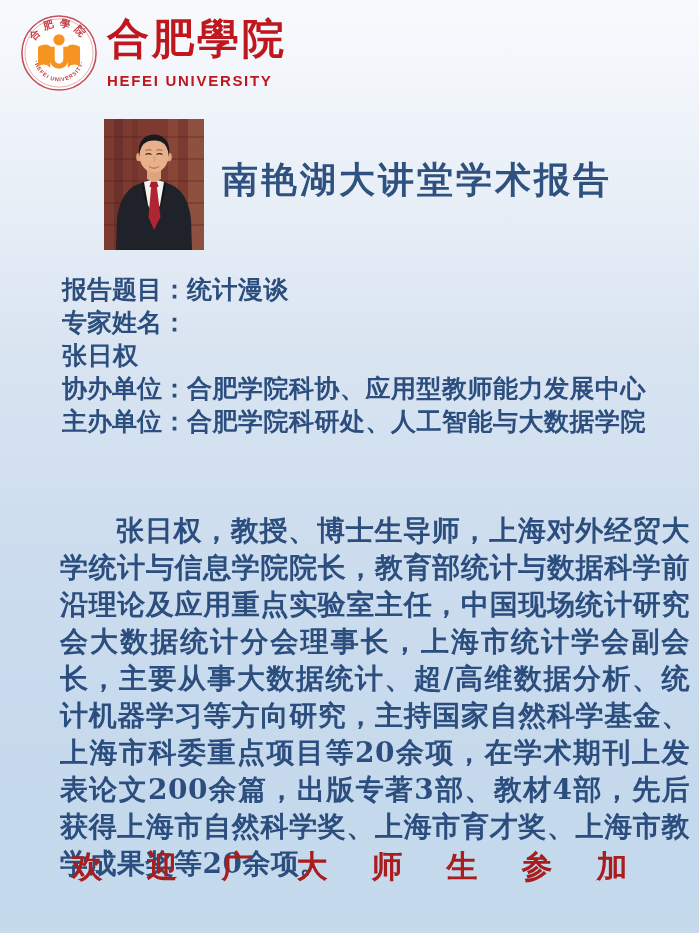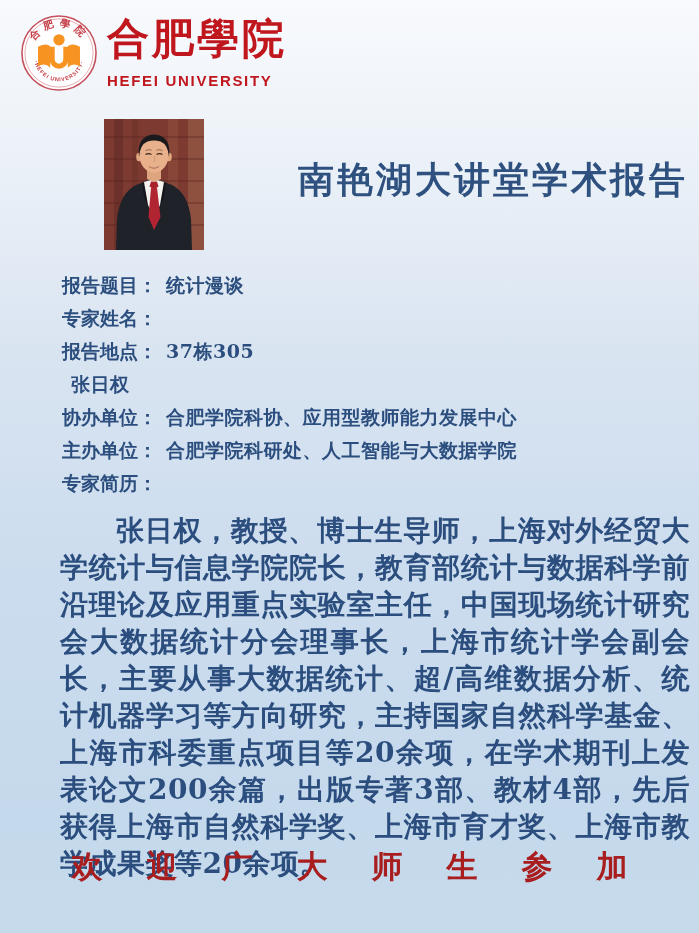--- a/index.html
+++ b/index.html
@@ -16,33 +16,33 @@
     font-family:"DejaVu Serif",serif;font-size:42px;line-height:1.05;
     color:#c0161d;font-weight:bold;letter-spacing:3px;
   }
   .brand-en{
     font-family:"Liberation Sans",sans-serif;font-size:15px;font-weight:bold;
     color:#c0161d;letter-spacing:1.7px;margin-top:11px;
   }
   
   .photo{position:absolute;left:104px;top:119px;width:100px;height:131px;display:block;}
   .poster-title{
-    position:absolute;left:222px;top:156px;width:466px;text-align:right;
+    position:absolute;left:222px;top:156px;width:466px;text-align:left;
     font-family:"DejaVu Serif",serif;font-size:36px;font-weight:600;
     color:#2f517f;letter-spacing:3px;white-space:nowrap;
   }
   
   .info{position:absolute;left:62px;top:273px;width:620px;}
   .info-row{
     display:flex;align-items:baseline;height:33px;
-    font-family:"DejaVu Serif",serif;font-size:19px;font-weight:600;
+    font-family:"DejaVu Serif",serif;font-size:25px;font-weight:600;
     color:#2b4e7e;white-space:nowrap;
   }
   .info-label{flex:none;}
-  .info-value{margin-left:9px;letter-spacing:0.5px;}
+  .info-value{letter-spacing:0.5px;}
   
   .bio{
     position:absolute;left:60px;top:512px;width:630px;
     font-family:"DejaVu Serif",serif;font-size:28px;line-height:37px;
     font-weight:600;color:#2b4e7e;text-align:justify;text-indent:2em;
     letter-spacing:0.5px;
   }
   
   .welcome{
     position:absolute;left:0;right:0;top:846px;text-align:center;
@@ -123,37 +123,29 @@
 
   <div class="info">
     <div class="info-row">
       <span class="info-label">报告题目：</span>
       <span class="info-value">统计漫谈</span>
     </div>
     <div class="info-row">
       <span class="info-label">专家姓名：</span>
     </div>
     <div class="info-row">
-      <span class="info-label">报告地点：</span>
-      <span class="info-value">37栋305</span>
-    </div>
-    <div class="info-row">
       <span class="info-value">张日权</span>
     </div>
     <div class="info-row">
       <span class="info-label">协办单位：</span>
       <span class="info-value">合肥学院科协、应用型教师能力发展中心</span>
     </div>
     <div class="info-row">
       <span class="info-label">主办单位：</span>
       <span class="info-value">合肥学院科研处、人工智能与大数据学院</span>
     </div>
-    <div class="info-row">
-      <span class="info-label">专家简历：</span>
-      <span class="info-value"></span>
-    </div>
   </div>
 
   <div class="bio">张日权，教授、博士生导师，上海对外经贸大学统计与信息学院院长，教育部统计与数据科学前沿理论及应用重点实验室主任，中国现场统计研究会大数据统计分会理事长，上海市统计学会副会长，主要从事大数据统计、超/高维数据分析、统计机器学习等方向研究，主持国家自然科学基金、上海市科委重点项目等20余项，在学术期刊上发表论文200余篇，出版专著3部、教材4部，先后获得上海市自然科学奖、上海市育才奖、上海市教学成果奖等20余项。</div>
 
   <div class="welcome">欢迎广大师生参加</div>
 
 </div>
 
 </body></html>

